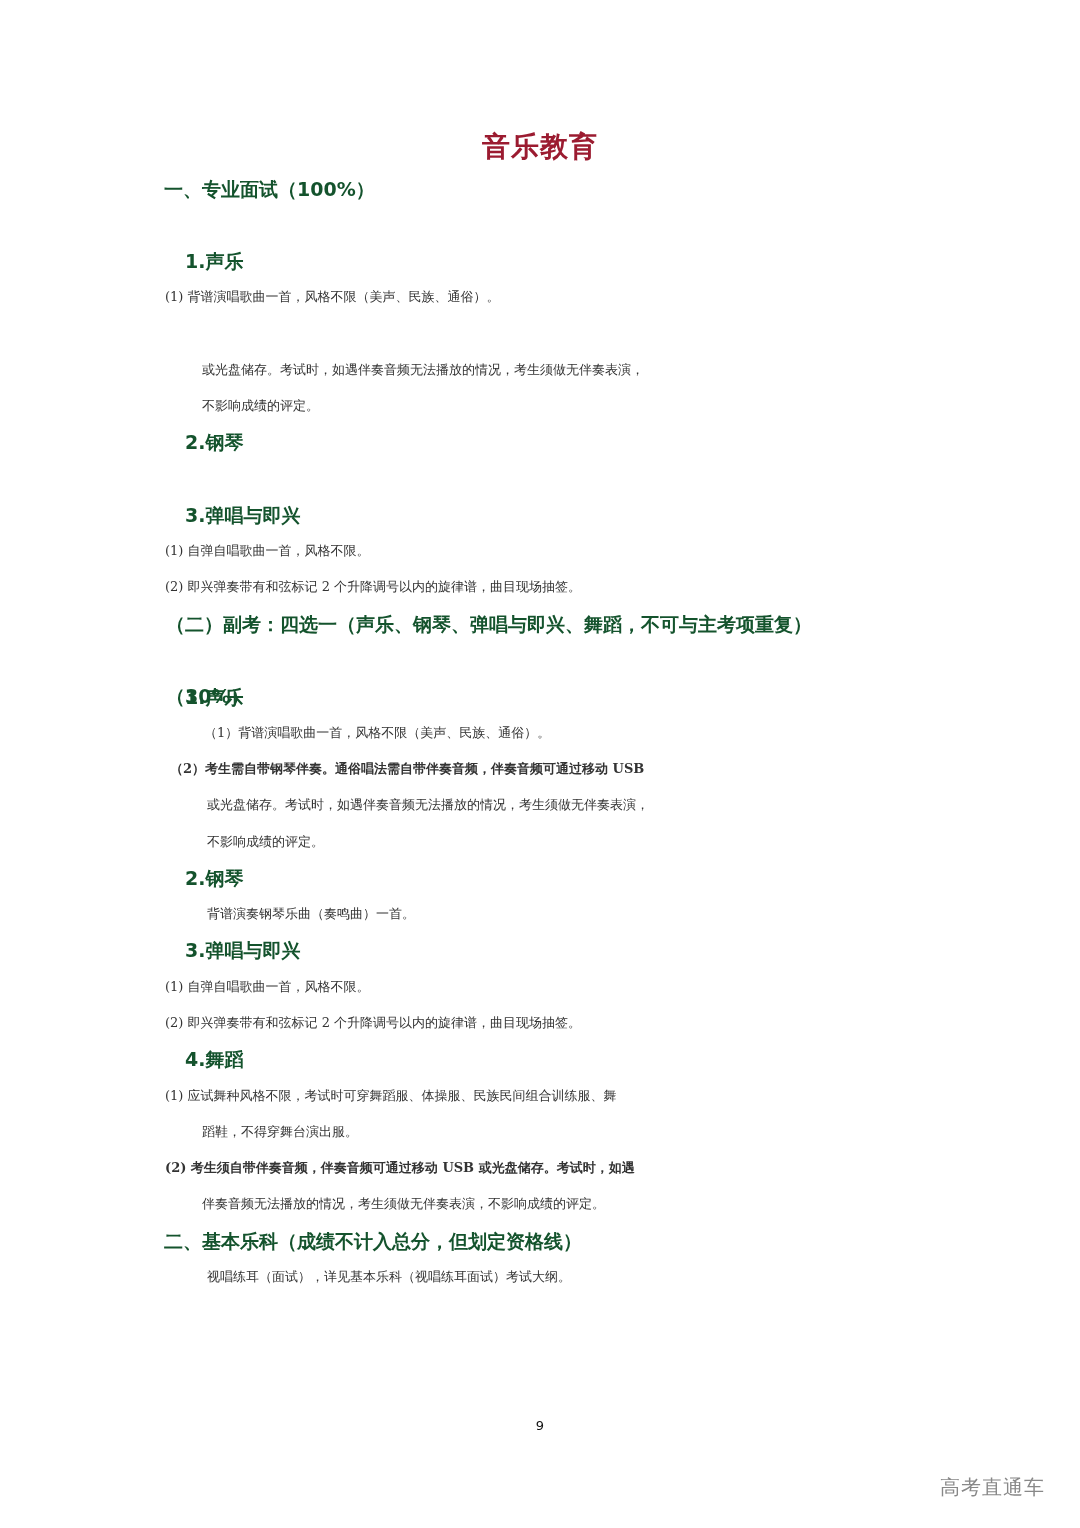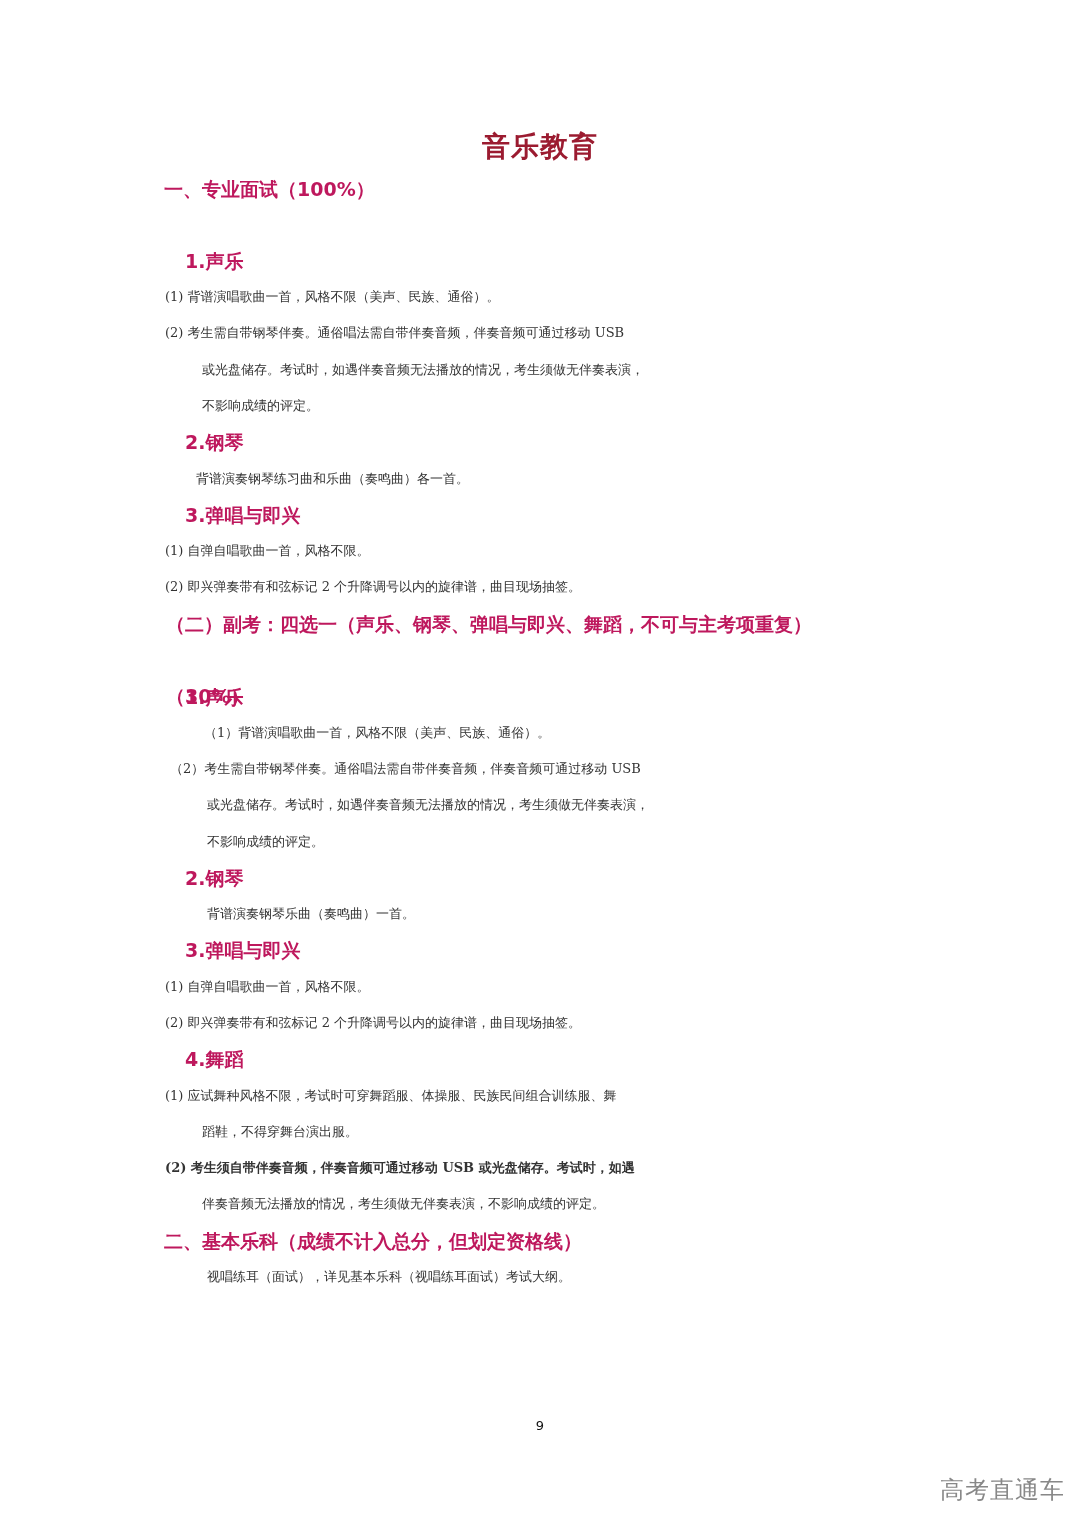--- a/index.html
+++ b/index.html
@@ -35,21 +35,21 @@
     .line {
       position: absolute;
       white-space: nowrap;
       font-size: 19px;
       line-height: 26px;
       height: 26px;
     }
     .h {
       font-family: "DejaVu Sans", "Liberation Sans", sans-serif;
       font-weight: bold;
-      color: #be185d;
+      color: #14532d;
       font-size: 19px;
       text-align: center;
     }
     .b {
       color: #333333;
       font-family: "DejaVu Serif", "Liberation Serif", serif;
       font-size: 13px;
     }
     .pagenum {
       position: absolute;
@@ -59,53 +59,51 @@
       text-align: center;
       font-family: "DejaVu Sans", "Liberation Sans", sans-serif;
       font-size: 13px;
       color: #111111;
     }
     .watermark {
       position: absolute;
       left: 940px;
       top: 1474px;
       font-family: "DejaVu Sans", "Liberation Sans", sans-serif;
-      font-size: 24px;
+      font-size: 20px;
       color: #888888;
       letter-spacing: 1px;
     }
   </style>
 </head>
 <body>
 
 <div class="page">
 
   <div class="title">音乐教育</div>
 
   <div class="line h" style="left:164px; top:176px;">一、专业面试（100%）</div>
 
   <div class="line h" style="left:185px; top:248px;">1.声乐</div>
   <div class="line b" style="left:165px; top:284px;">(1) 背谱演唱歌曲一首，风格不限（美声、民族、通俗）。</div>
-  <div class="line b" style="left:165px; top:320px;">(2) 考生需自带钢琴伴奏。通俗唱法需自带伴奏音频，伴奏音频可通过移动 USB</div>
   <div class="line b" style="left:202px; top:357px;">或光盘储存。考试时，如遇伴奏音频无法播放的情况，考生须做无伴奏表演，</div>
   <div class="line b" style="left:202px; top:393px;">不影响成绩的评定。</div>
 
   <div class="line h" style="left:185px; top:429px;">2.钢琴</div>
-  <div class="line b" style="left:196px; top:466px;">背谱演奏钢琴练习曲和乐曲（奏鸣曲）各一首。</div>
 
   <div class="line h" style="left:185px; top:502px;">3.弹唱与即兴</div>
   <div class="line b" style="left:165px; top:538px;">(1) 自弹自唱歌曲一首，风格不限。</div>
   <div class="line b" style="left:165px; top:574px;">(2) 即兴弹奏带有和弦标记 2 个升降调号以内的旋律谱，曲目现场抽签。</div>
 
   <div class="line h" style="left:166px; top:611px;">（二）副考：四选一（声乐、钢琴、弹唱与即兴、舞蹈，不可与主考项重复）</div>
   <div class="line h" style="left:166px; top:683px;">（30%）</div>
 
   <div class="line h" style="left:185px; top:684px;">1.声乐</div>
   <div class="line b" style="left:170px; top:720px;margin-left:34px;">（1）背谱演唱歌曲一首，风格不限（美声、民族、通俗）。</div>
-  <div class="line b" style="left:170px; top:756px;">（2）考生需自带钢琴伴奏。通俗唱法需自带伴奏音频，伴奏音频可通过移动 USB</div>
+  <div class="line b" style="left:170px; top:756px;font-weight:bold;">（2）考生需自带钢琴伴奏。通俗唱法需自带伴奏音频，伴奏音频可通过移动 USB</div>
   <div class="line b" style="left:207px; top:792px;">或光盘储存。考试时，如遇伴奏音频无法播放的情况，考生须做无伴奏表演，</div>
   <div class="line b" style="left:207px; top:829px;">不影响成绩的评定。</div>
 
   <div class="line h" style="left:185px; top:865px;">2.钢琴</div>
   <div class="line b" style="left:207px; top:901px;">背谱演奏钢琴乐曲（奏鸣曲）一首。</div>
 
   <div class="line h" style="left:185px; top:937px;">3.弹唱与即兴</div>
   <div class="line b" style="left:165px; top:974px;">(1) 自弹自唱歌曲一首，风格不限。</div>
   <div class="line b" style="left:165px; top:1010px;">(2) 即兴弹奏带有和弦标记 2 个升降调号以内的旋律谱，曲目现场抽签。</div>
 

